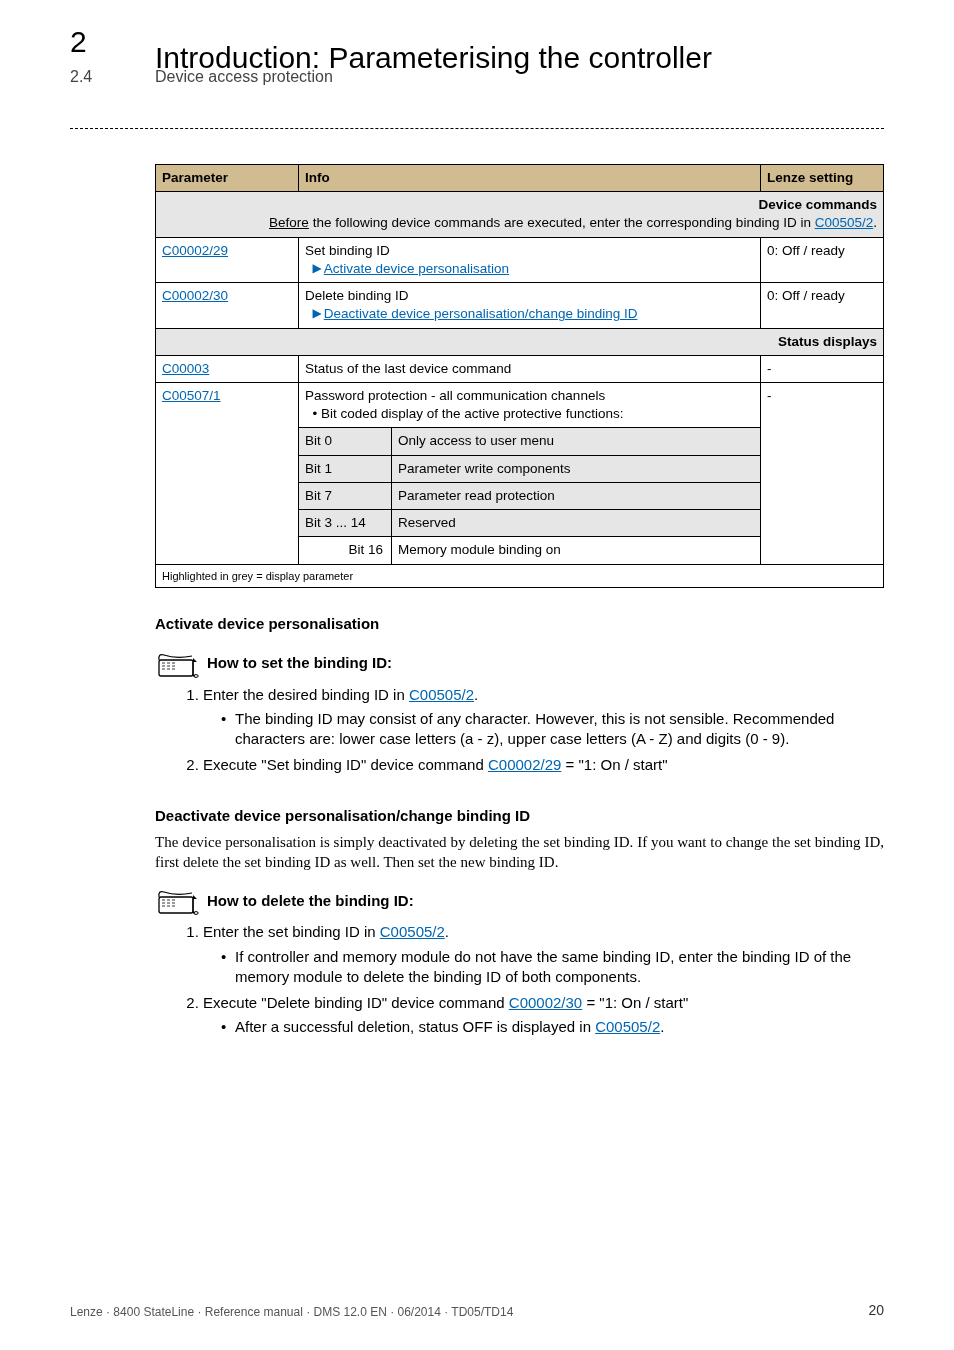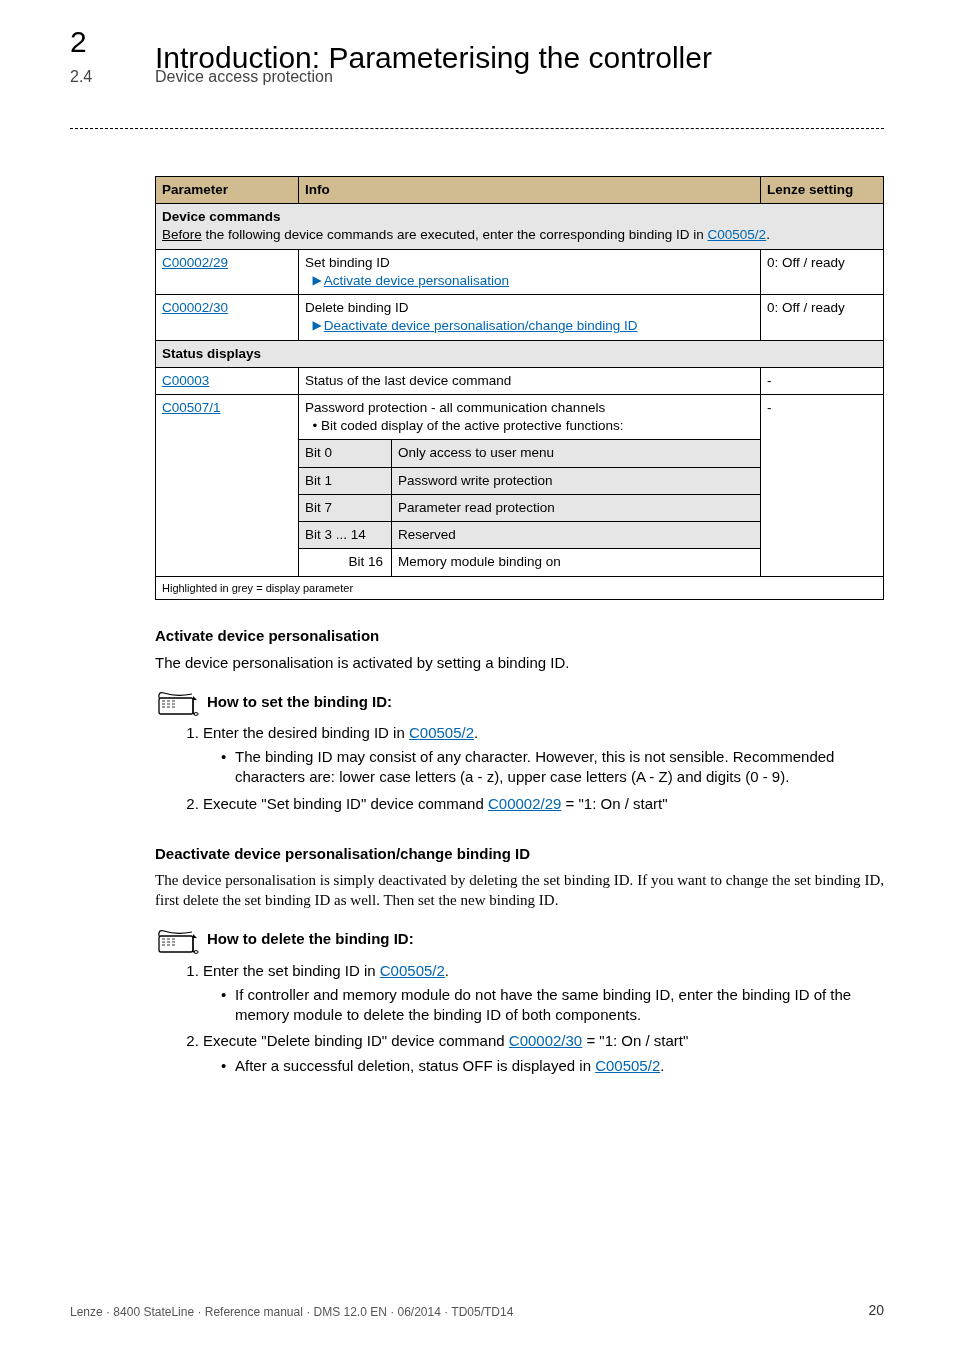--- a/index.html
+++ b/index.html
@@ -56,21 +56,21 @@
     right: 70px;
     top: 120px;
     border: none;
     border-top: 1.5px dashed #000;
     height: 0;
   }
   .body-area {
     position: absolute;
     left: 155px;
     right: 70px;
-    top: 176px;
+    top: 164px;
   }
 
   table.param {
     width: 100%;
     border-collapse: collapse;
     font-size: 13.5px;
   }
   table.param th, table.param td {
     border: 1px solid #000;
     padding: 4px 6px;
@@ -79,20 +79,21 @@
   }
   table.param th {
     background: #d1bb90;
     font-weight: 700;
   }
   th.lenze { text-align: center; width: 110px; }
   th.param-col { width: 130px; }
   tr.section-row td {
     background: #e6e6e6;
     font-weight: 700;
+    text-align: right;
   }
   tr.section-row .sub {
     font-weight: 400;
     text-decoration: underline;
   }
   .link {
     color: #0066b3;
     text-decoration: underline;
     cursor: pointer;
   }
@@ -228,42 +229,41 @@
           &nbsp;&nbsp;<span>• Bit coded display of the active protective functions:</span>
         </td>
         <td rowspan="6" class="center">-</td>
       </tr>
       <tr>
         <td class="cell-grey" style="width:80px;">Bit 0</td>
         <td class="cell-grey-left">Only access to user menu</td>
       </tr>
       <tr>
         <td class="cell-grey">Bit 1</td>
-        <td class="cell-grey-left">Password write protection</td>
+        <td class="cell-grey-left">Parameter write components</td>
       </tr>
       <tr>
         <td class="cell-grey">Bit 7</td>
         <td class="cell-grey-left">Parameter read protection</td>
       </tr>
       <tr>
         <td class="cell-grey">Bit 3 ... 14</td>
         <td class="cell-grey-left">Reserved</td>
       </tr>
       <tr>
         <td style="text-align:right; padding-right:8px;">Bit 16</td>
         <td>Memory module binding on</td>
       </tr>
       <tr>
         <td colspan="4" class="tbl-foot">Highlighted in grey = display parameter</td>
       </tr>
     </tbody>
       </table>
 
     <div class="h3">Activate device personalisation</div>
-    <p>The device personalisation is activated by setting a binding ID.</p>
 
     <div class="howto-block">
       <span class="howto-icon">
         <svg viewBox="0 0 46 30">
           <path d="M4 11 Q 3 4 9 6 Q 21 10 37 7" stroke="#000" stroke-width="1.2" fill="none"></path>
           <rect x="4" y="11" width="34" height="16" rx="2" fill="none" stroke="#000" stroke-width="1.3"></rect>
           <g stroke="#000" stroke-width="0.8">
             <line x1="7" y1="14" x2="10" y2="14"></line>
               <line x1="12" y1="14" x2="15" y2="14"></line>
               <line x1="17" y1="14" x2="20" y2="14"></line>

